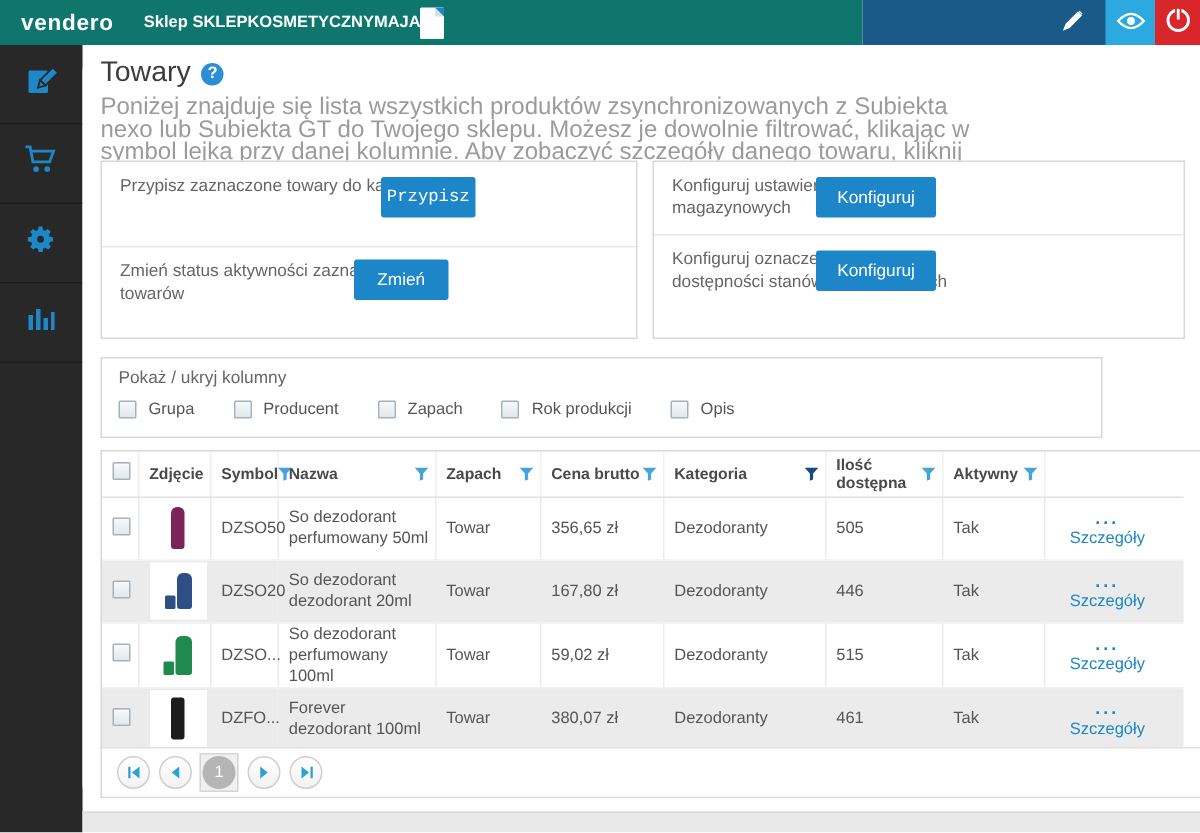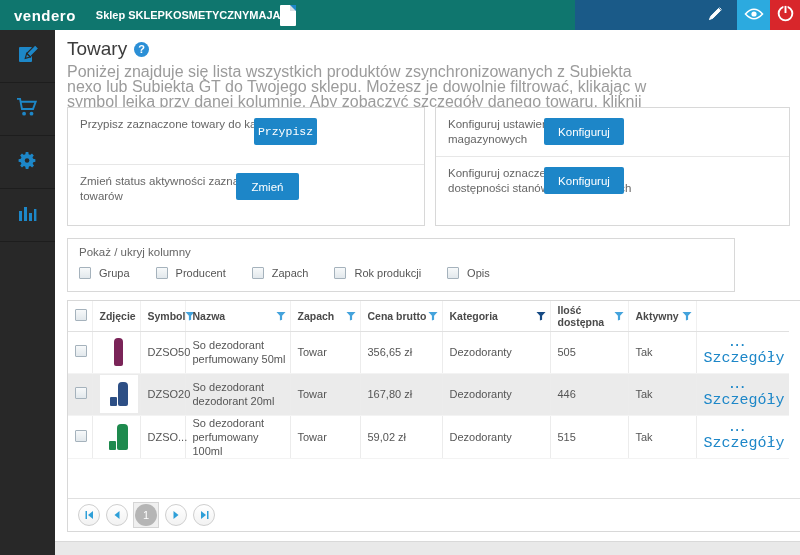--- a/index.html
+++ b/index.html
@@ -68,21 +68,21 @@
   .img-tile { width:38px; height:38px; background:#fff; margin:0 auto; display:flex; align-items:center; justify-content:center; }
   .bottle-wrap { position:relative; }
   .bottle { border-radius:4px 4px 2px 2px; }
   .b0 { width:9px;  height:28px; }
   .b1 { width:10px; height:24px; margin-left:8px; }
   .b2 { width:11px; height:26px; margin-left:8px; }
   .b3 { width:9px;  height:28px; border-radius:2px; }
   .cap { position:absolute; left:0; bottom:0; width:7px; height:9px; border-radius:1px; }
   .more-cell { text-align:center; padding-right:16px !important; }
   .more-dots { color:#1d87c8; font-weight:bold; letter-spacing:2px; font-size:12px; line-height:10px; cursor:pointer; }
-  .details-link { color:#1d87c8; font-size:15px; text-decoration:none; cursor:pointer; display:inline-block; margin-top:3px;font-family:Liberation Mono, monospace; }
+  .details-link { color:#1d87c8; font-size:11px; text-decoration:none; cursor:pointer; display:inline-block; margin-top:3px; }
 
   
   .vscroll { position:absolute; top:31px; right:1px; width:13px; height:168px; background:#f6f6f6; border-left:1px solid #e9e9e9; }
   .varrow { position:absolute; left:3px; width:0; height:0; border-left:4px solid transparent; border-right:4px solid transparent; cursor:pointer; }
   .varrow.up { top:4px; border-bottom:5px solid #8f8f8f; }
   .varrow.down { bottom:4px; border-top:5px solid #8f8f8f; }
   .vthumb { position:absolute; left:2px; top:14px; width:8px; height:138px; background:#e0e0e0; border-radius:4px; cursor:pointer; }
 
   
   .pager { position:absolute; left:0; bottom:0; width:100%; height:33px; border-top:1px solid #e0e0e0; background:#fff; display:flex; align-items:center; padding:0 10px; }
@@ -375,20 +375,38 @@
               </td>
             <td>DZSO...</td>
             <td class="name-cell">So dezodorant perfumowany 100ml</td>
             <td>Towar</td>
             <td>59,02 zł</td>
             <td>Dezodoranty</td>
             <td>515</td>
             <td>Tak</td>
             <td class="more-cell"><div class="more-dots">...</div><a class="details-link">Szczegóły</a></td>
           </tr>
+          <tr>
+            <td><span class="cb"></span></td>
+            <td>
+                <div class="img-tile">
+                  <div class="bottle-wrap">
+                    <div class="bottle b3" style="background-color: rgb(28, 28, 28);"></div>
+                  </div>
+                </div>
+              </td>
+            <td>DZFO...</td>
+            <td class="name-cell">Forever dezodorant 100ml</td>
+            <td>Towar</td>
+            <td>380,07 zł</td>
+            <td>Dezodoranty</td>
+            <td>461</td>
+            <td>Tak</td>
+            <td class="more-cell"><div class="more-dots">...</div><a class="details-link">Szczegóły</a></td>
+          </tr>
         </tbody>
       </table>
 
       <div class="vscroll">
         <div class="varrow up"></div>
         <div class="vthumb"></div>
         <div class="varrow down"></div>
       </div>
 
       <div class="pager">

